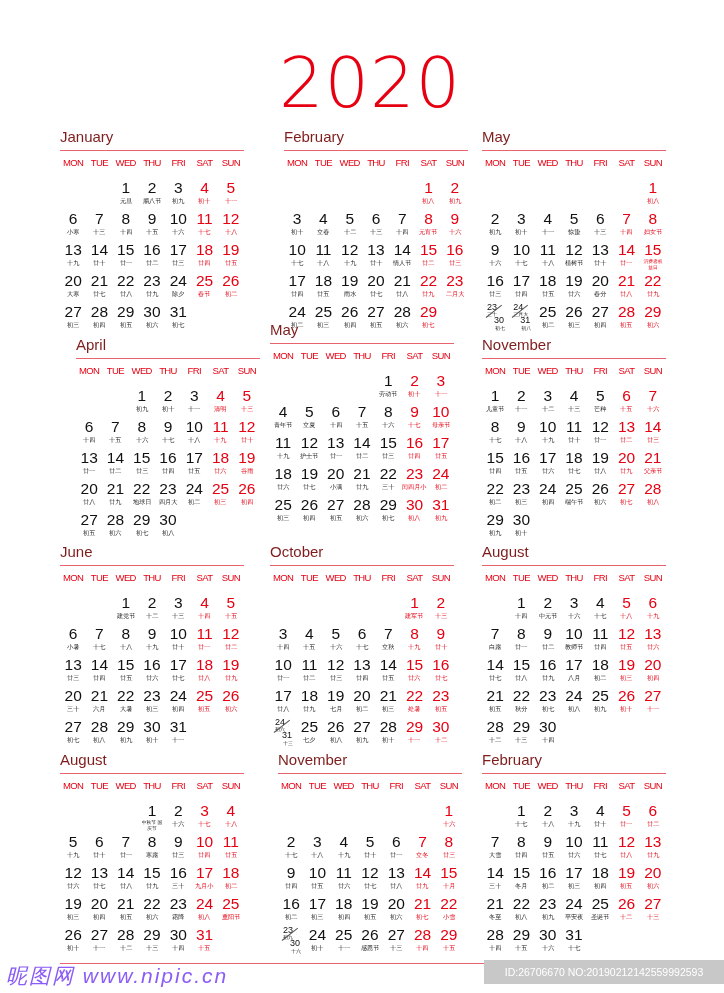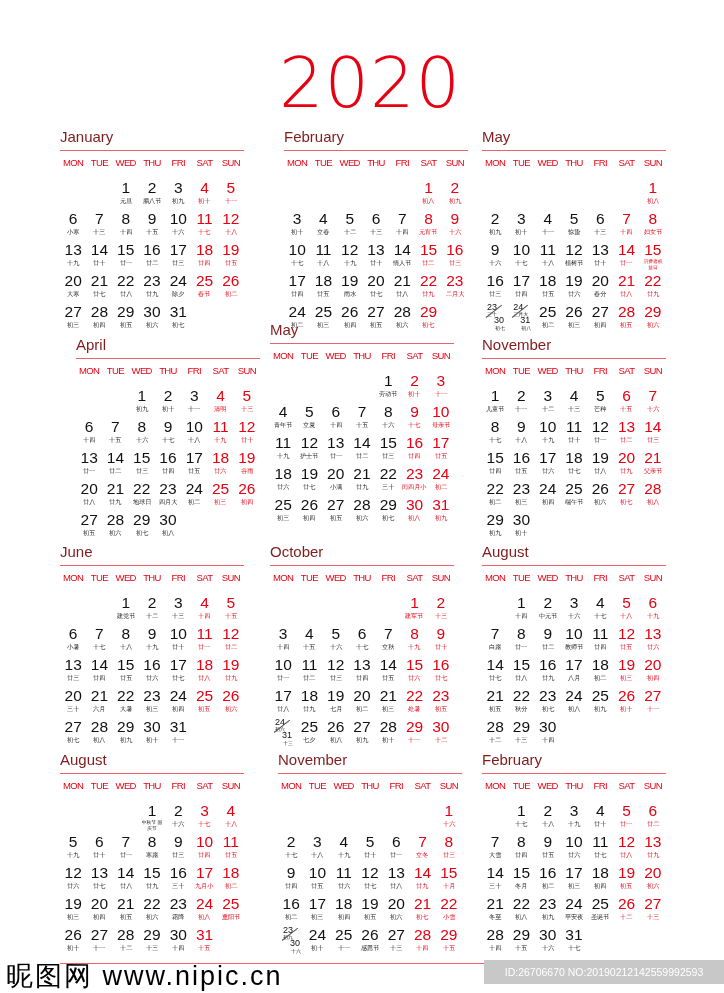--- a/index.html
+++ b/index.html
@@ -59,21 +59,22 @@
   .split .bl { left: 13px; top: 22px; }
   .split .slash {
     position: absolute; left: 4px; top: 14px; width: 20px; height: 1px;
     background: #555; transform: rotate(-38deg); transform-origin: left center;
   }
   .bottom-rule {
     position: absolute; left: 60px; width: 606px; top: 963px; height: 1px; background: #e8636e;
   }
   .watermark-logo {
     position: absolute; left: 6px; top: 962px; height: 28px;
-    color: #000000; font-size: 27px; line-height: 28px; letter-spacing: 2px;
+    color: #8b5cf6; font-size: 21px; line-height: 28px; letter-spacing: 2px;
+    font-style: italic;
   }
   .watermark-id {
     position: absolute; right: 0; top: 960px; width: 240px; height: 24px;
     background: #c8c8c8; color: #ffffff; font-size: 10.5px; line-height: 24px;
     text-align: center; white-space: nowrap;
   }
 </style>
 </head>
 <body>
 

